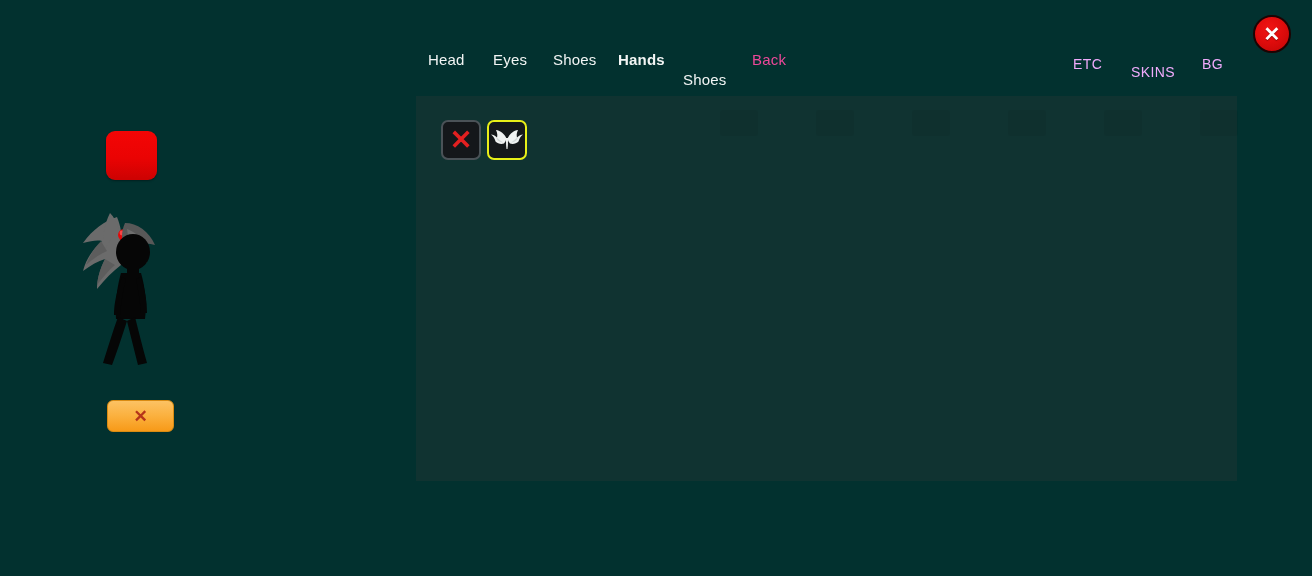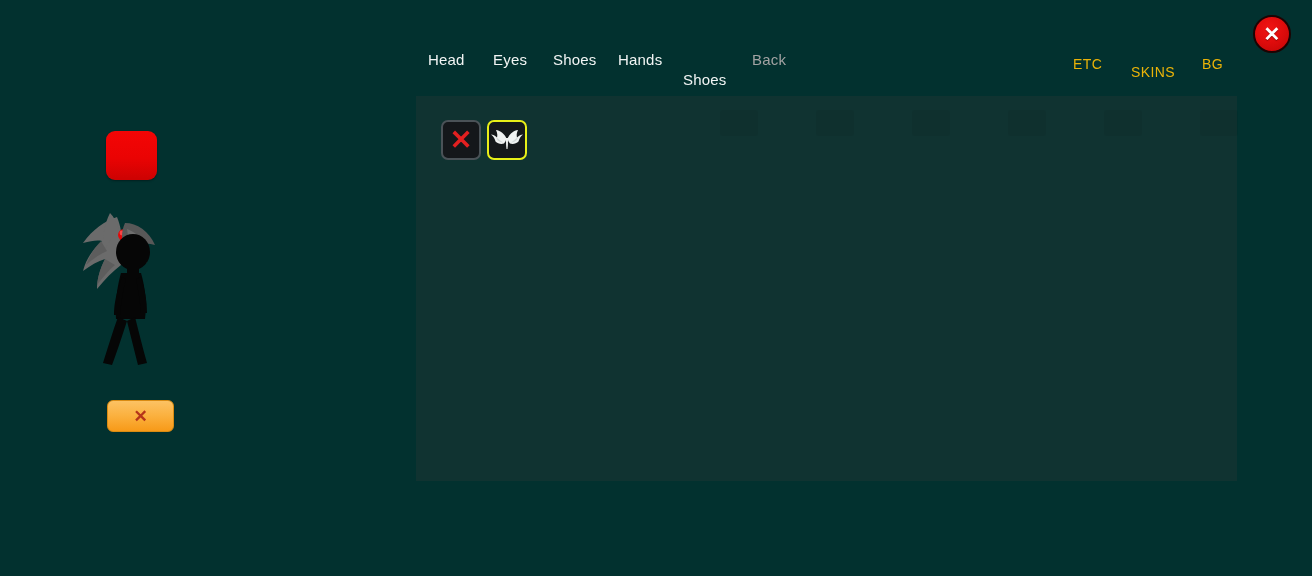--- a/index.html
+++ b/index.html
@@ -27,33 +27,33 @@
   .nav-tab {
     position: absolute;
     font-size: 15px;
     color: #f2f5f4;
     white-space: nowrap;
     letter-spacing: 0.2px;
     cursor: pointer;
     user-select: none;
   }
   .nav-tab.active {
-    color: #a3a3a3;
+    color: #ec4899;
   }
   .nav-tab-0 { left: 428px; top: 51px; }
   .nav-tab-1 { left: 493px; top: 51px; }
   .nav-tab-2 { left: 553px; top: 51px; }
-  .nav-tab-3 { left: 618px; top: 51px; }
+  .nav-tab-3 { left: 618px; top: 51px; font-weight: bold; }
   .nav-tab-4 { left: 683px; top: 51px; margin-top: 20px; }
   .nav-tab-5 { left: 752px; top: 51px; }
 
   .side-btn {
     position: absolute;
     font-size: 14px;
-    color: #eab308;
+    color: #f0abfc;
     white-space: nowrap;
     letter-spacing: 0.4px;
     cursor: pointer;
     user-select: none;
   }
   .side-btn-0 { left: 1073px; top: 56px; }
   .side-btn-1 { left: 1131px; top: 64px; }
   .side-btn-2 { left: 1202px; top: 56px; text-align: right; }
 
   

